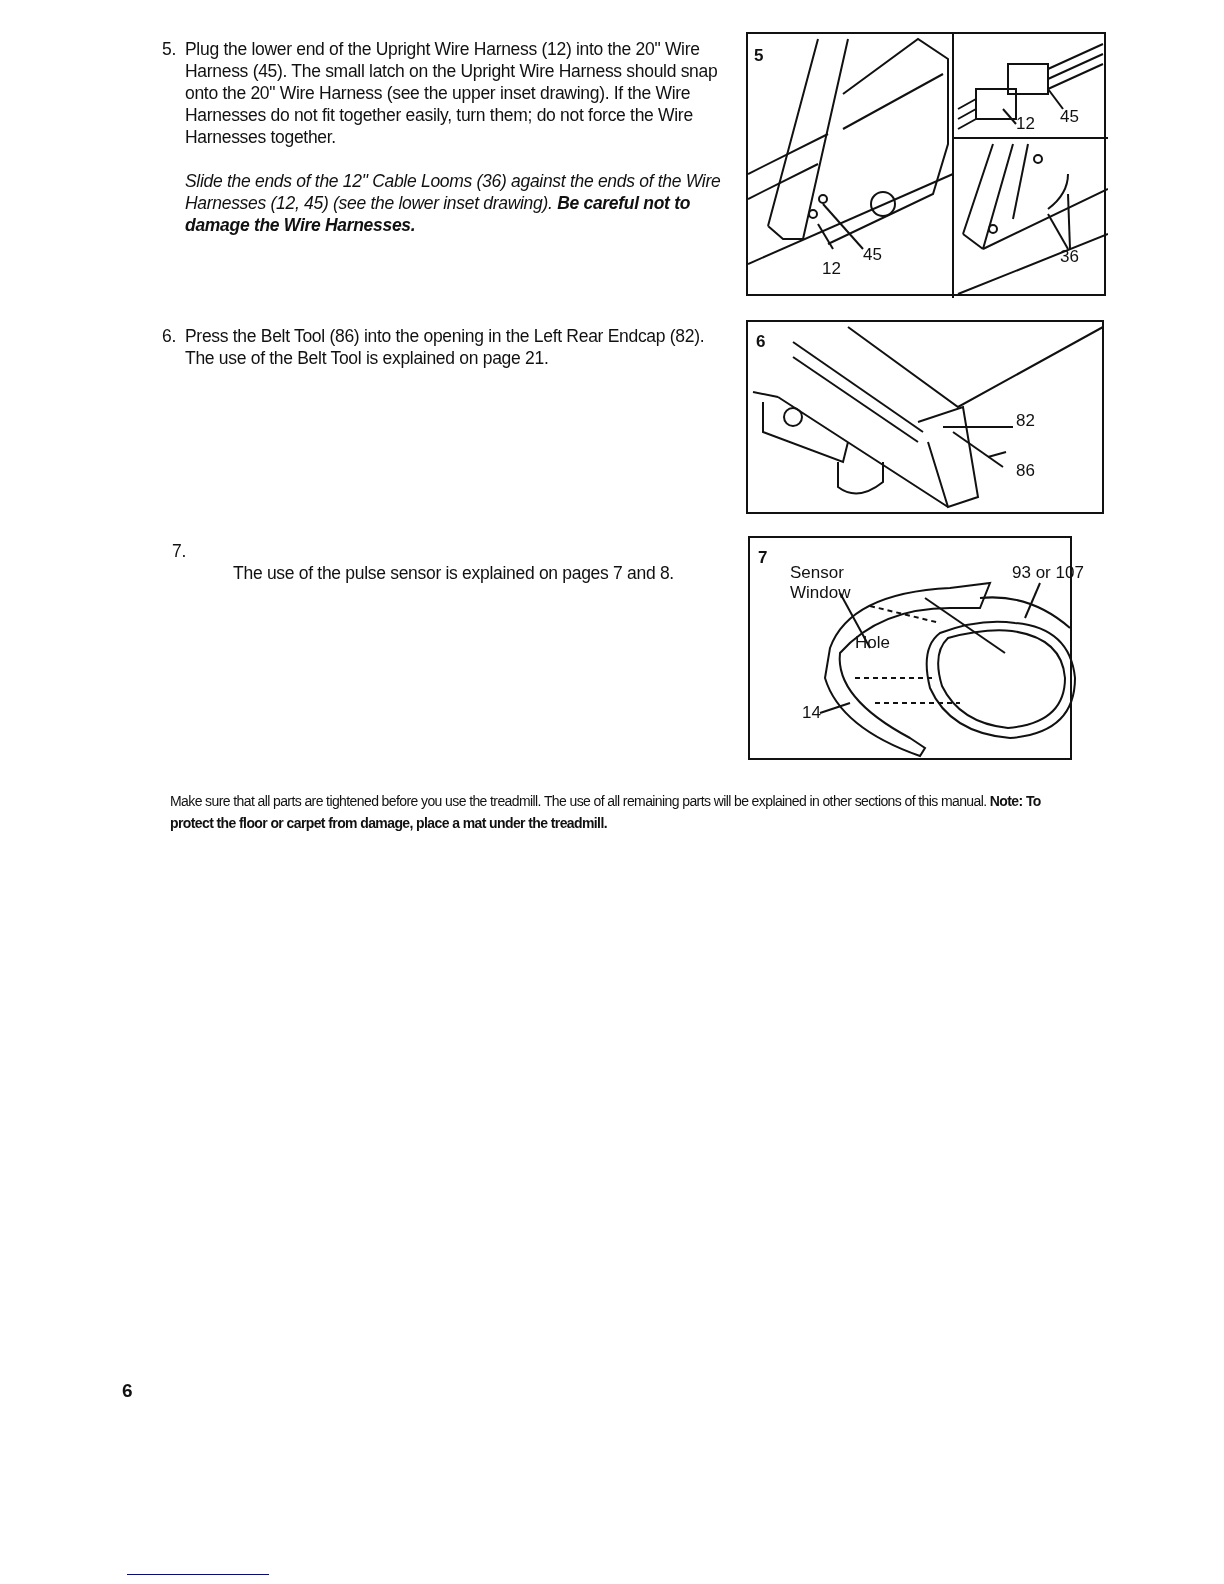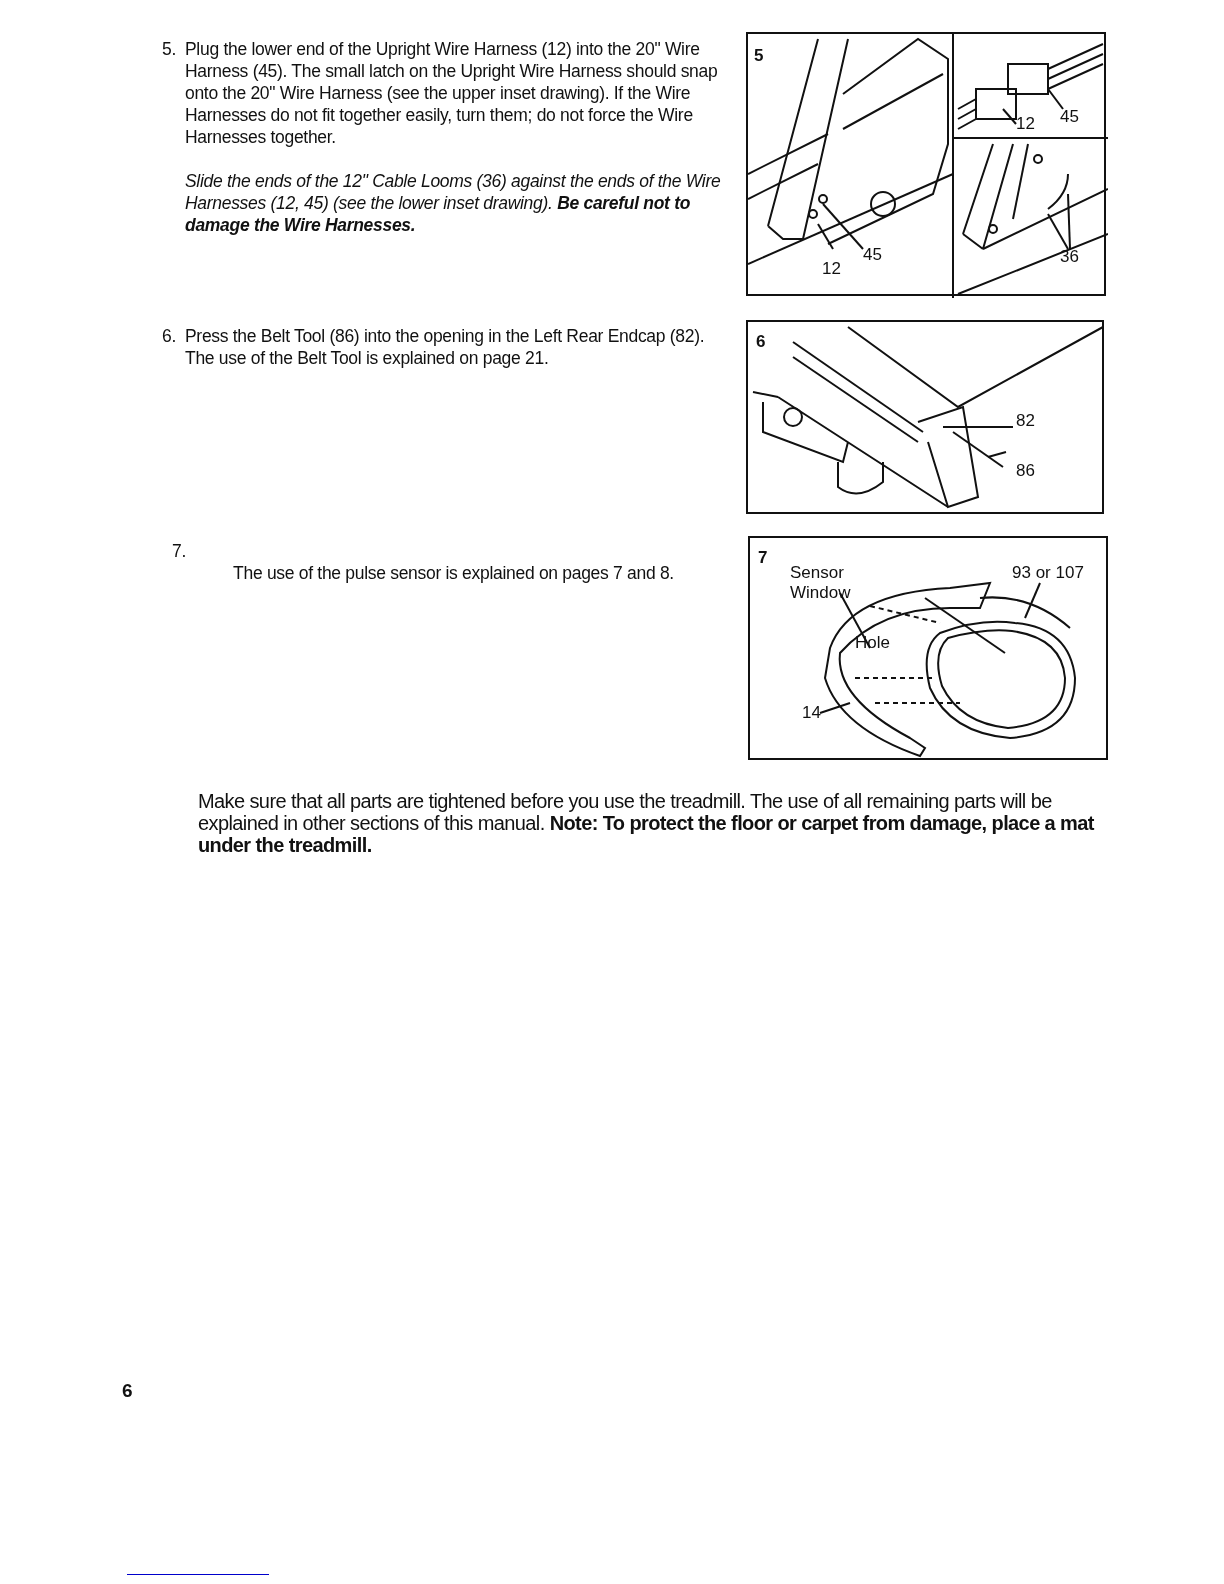--- a/index.html
+++ b/index.html
@@ -1,21 +1,21 @@
 <!DOCTYPE html>
 <html><head>
 <meta charset="utf-8">
 <style>
   html, body { margin: 0; padding: 0; background: #ffffff; }
   body { width: 1224px; height: 1584px; position: relative; overflow: hidden;
          font-family: "Liberation Sans", sans-serif; color: #111; }
   .step { position: absolute; font-size: 17.5px; line-height: 22px; letter-spacing: -0.3px; }
   .step .num { position: absolute; left: 0; top: 0; }
   .step .body { margin-left: 23px; }
-  .para { position: absolute; font-size: 20px; line-height: 22px; letter-spacing: -0.3px; margin-left: 28px; }
+  .para { position: absolute; font-size: 14px; line-height: 22px; letter-spacing: -0.3px; }
   .bold { font-weight: bold; }
   .fig { position: absolute; border: 2px solid #111; box-sizing: border-box; background: #fff; }
   .fig svg { position: absolute; left: 0; top: 0; }
   .fignum { position: absolute; font-size: 17px; font-weight: bold; }
   .lbl { font-family: "Liberation Sans", sans-serif; font-size: 17px; fill: #111; }
   .page-num { position: absolute; left: 122px; top: 1380px; font-size: 19px; font-weight: bold; }
   .footer-line { position: absolute; left: 127px; top: 1574px; width: 142px; height: 1px; background: #0000cc; }
 </style>
 </head>
 <body>
@@ -102,21 +102,21 @@
       <line x1="195" y1="105" x2="265" y2="105"></line>
       <line x1="205" y1="110" x2="255" y2="145"></line>
       <line x1="240" y1="135" x2="258" y2="130"></line>
     </g>
     <text class="lbl" x="268" y="104">82</text>
     <text class="lbl" x="268" y="154">86</text>
   </svg>
   <span class="fignum" style="left:8px; top:10px;">6</span>
 </div>
 
-<div class="fig" style="left:748px; top:536px; width:360px; height:224px;">
+<div class="fig" style="left:748px; top:536px; width:324px; height:224px;">
   <svg width="360" height="224" viewBox="0 0 360 224">
     <g fill="none" stroke="#111" stroke-width="2">
 
       <path d="M80,110 Q100,55 200,50 L240,45 L230,70 L200,70 Q130,70 90,115 Q85,160 160,200 L175,210 L170,218 Q90,190 75,140 Z"></path>
 
       <path d="M190,95 Q230,80 265,85 Q320,90 325,140 Q325,195 260,200 Q200,195 180,150 Q170,110 190,95 Z"></path>
       <path d="M198,100 Q235,90 262,93 Q312,100 315,140 Q315,185 258,190 Q210,185 192,148 Q182,115 198,100 Z"></path>
       <path d="M230,60 Q280,55 320,90"></path>
       <line x1="90" y1="55" x2="120" y2="110"></line>
       <line x1="175" y1="60" x2="255" y2="115"></line>

